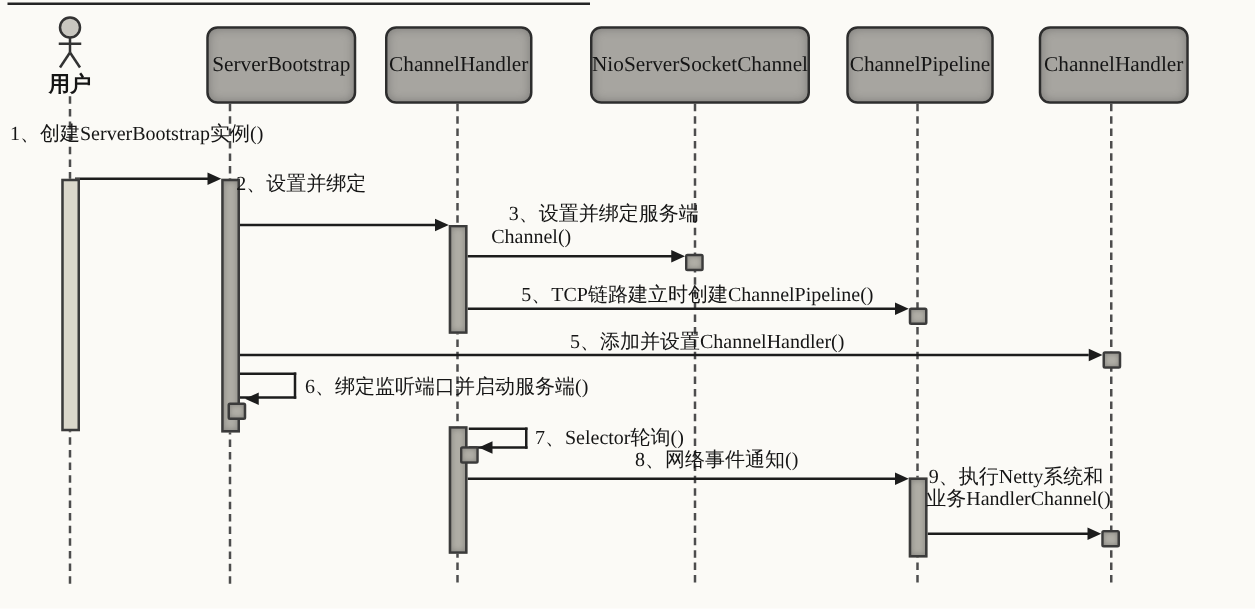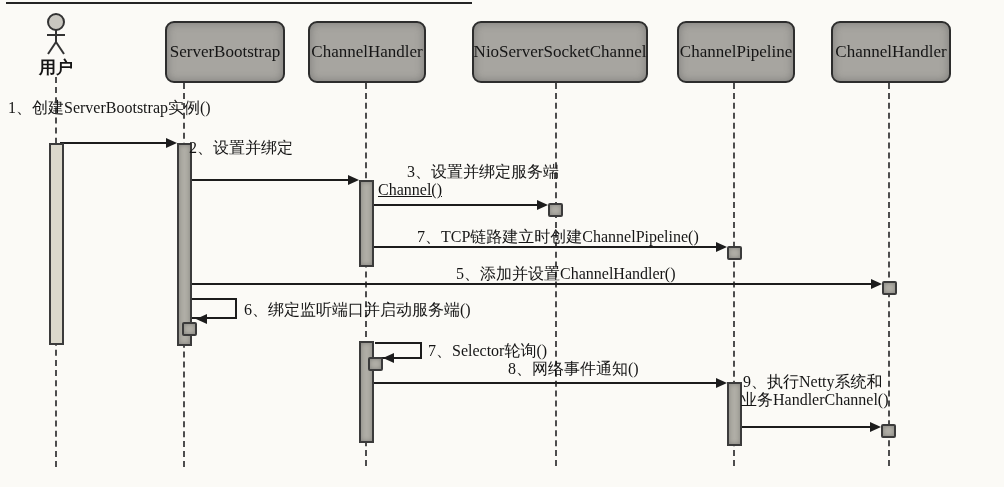--- a/index.html
+++ b/index.html
@@ -101,25 +101,25 @@
 
   <div class="label" style="left:8px;top:98px;">1、创建ServerBootstrap实例()</div>
   <div class="msg-line" style="left:60px;top:142px;width:108px;"></div>
   <div class="head-r" style="left:166px;top:138px;"></div>
 
   <div class="label" style="left:189px;top:138px;">2、设置并绑定</div>
   <div class="msg-line" style="left:192px;top:179px;width:157px;"></div>
   <div class="head-r" style="left:348px;top:175px;"></div>
 
   <div class="label" style="left:380px;top:162px;margin-left:27px;">3、设置并绑定服务端</div>
-  <div class="label" style="left:378px;top:180px;text-decoration:underline;">Channel()</div>
+  <div class="label" style="left:393px;top:180px;">Channel()</div>
   <div class="msg-line" style="left:374px;top:204px;width:164px;"></div>
   <div class="head-r" style="left:537px;top:200px;"></div>
 
-  <div class="label" style="left:417px;top:227px;">7、TCP链路建立时创建ChannelPipeline()</div>
+  <div class="label" style="left:417px;top:227px;">5、TCP链路建立时创建ChannelPipeline()</div>
   <div class="msg-line" style="left:374px;top:246px;width:343px;"></div>
   <div class="head-r" style="left:716px;top:242px;"></div>
 
   <div class="label" style="left:456px;top:264px;">5、添加并设置ChannelHandler()</div>
   <div class="msg-line" style="left:192px;top:283px;width:679px;"></div>
   <div class="head-r" style="left:871px;top:279px;"></div>
 
   <div class="label" style="left:244px;top:300px;">6、绑定监听端口并启动服务端()</div>
   <div class="loop" style="left:192px;top:298px;width:45px;height:21px;"></div>
   <div class="head-l" style="left:196px;top:314px;"></div>

